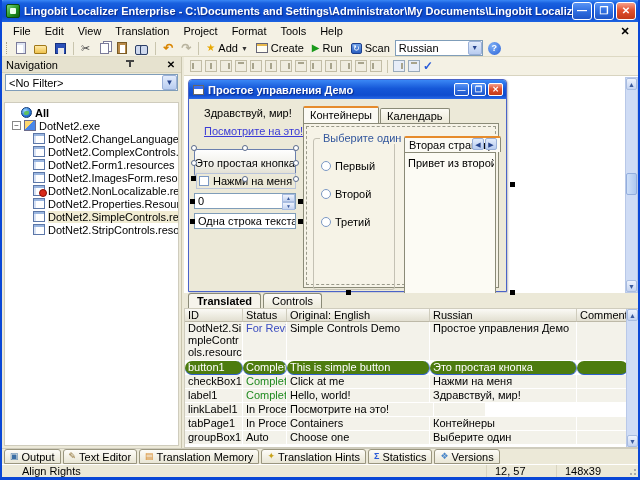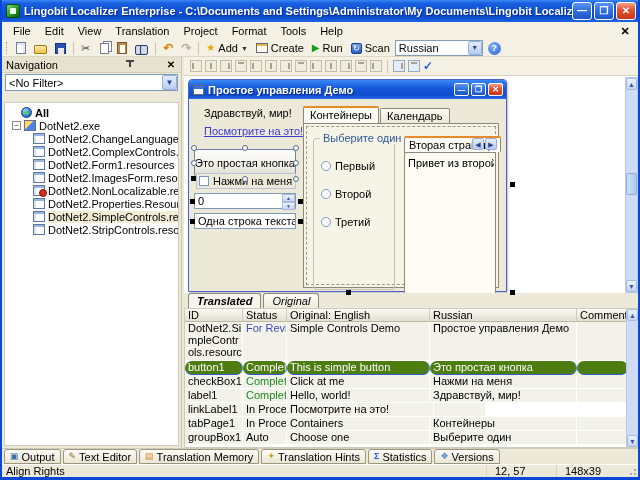--- a/index.html
+++ b/index.html
@@ -142,21 +142,21 @@
 
   .tabctl2 { position:absolute; left:100px; top:12px; width:92px; height:160px; }
   .tabctl2 .tabstrip { height:16px; }
   .tabctl2 .tab.active { height:16px; padding:1px 4px; }
   .tab-arrows { position:absolute; right:-1px; top:2px; display:flex; gap:1px; }
   .tab-arrows span { width:12px; height:12px; background:linear-gradient(180deg,#e3ecfb,#b8ccf0); border:1px solid #9ab0d8; border-radius:2px; font-size:7px; line-height:11px; text-align:center; color:#27458e; }
   .tabpage2 { position:absolute; left:0; top:16px; right:0; bottom:0; background:#fcfbf4; border:1px solid #8a8a77; }
   .inner-lbl { position:absolute; left:3px; top:4px; right:1px; white-space:nowrap; overflow:hidden; }
 
   
-  .grid-tabs { position:absolute; left:182px; top:293px; width:456px; height:15px; background:#ece9d8; display:flex; padding-left:4px;font-style:italic; }
+  .grid-tabs { position:absolute; left:182px; top:293px; width:456px; height:15px; background:#ece9d8; display:flex; padding-left:4px; }
   .gtab { border:1px solid #8a8a77; border-bottom:none; border-radius:3px 3px 0 0; padding:1px 8px; background:linear-gradient(180deg,#fdfcf8,#eceadb); margin-right:2px; }
   .gtab.active { font-weight:bold; background:#f6f4ec; }
   .grid { position:absolute; left:182px; top:308px; width:456px; height:140px; background:#fff; border:1px solid #cfccbd; }
   .grid-head { display:flex; height:13px; }
   .hcell { background:linear-gradient(180deg,#fbfaf6,#eceadf 60%,#e2dfd1); border-right:1px solid #cfccbd; border-bottom:1px solid #bdb9a8; padding-left:3px; line-height:12px; white-space:nowrap; overflow:hidden; }
   .grid-row { display:flex; height:14px; }
   .grid-row.tall { height:39px; }
   .gcell { background:#f3f2ea; border-right:1px solid #fff; border-bottom:1px solid #fff; padding-left:3px; line-height:13px; white-space:nowrap; overflow:hidden; }
   .tall .gcell { line-height:12px; }
   .tall .gcell.wrap { white-space:normal; word-break:break-all; }
@@ -166,21 +166,21 @@
   .gscroll { position:absolute; right:0; top:0; width:13px; height:138px; background:#cfdcf5; border-left:1px solid #b8c8e8; }
   .gscroll .up { top:0; } .gscroll .dn { bottom:0; }
 
   
   .panel-tabs { position:absolute; left:0; top:448px; width:636px; height:16px; background:#ece9d8; border-top:1px solid #cfccbd; display:flex; align-items:flex-end; padding-left:2px; gap:2px; }
   .ptab { display:flex; align-items:center; gap:3px; border:1px solid #9a967f; border-radius:3px 3px 0 0; padding:1px 5px; height:15px; background:linear-gradient(180deg,#fdfcf8,#e9e6d5); white-space:nowrap; }
   .pticon { font-size:9px; line-height:9px; }
 
   
   .statusbar { position:absolute; left:0; top:464px; width:636px; height:13px; background:#ece9d8; border-top:1px solid #fff; display:flex; align-items:center; }
-  .sb-left { flex:1; padding-left:4px; }
+  .sb-left { flex:1; padding-left:20px; }
   .sb-cell { width:70px; border-left:1px solid #d8d4c0; padding-left:8px; }
   .sb-grip { width:12px; height:12px; background:
       radial-gradient(circle at 9px 9px, #aaa 1px, transparent 1.5px),
       radial-gradient(circle at 5px 9px, #aaa 1px, transparent 1.5px),
       radial-gradient(circle at 9px 5px, #aaa 1px, transparent 1.5px); }
 </style>
 </head>
 <body>
 
 <div id="window">
@@ -427,21 +427,21 @@
 
     <div class="dscroll">
       <span class="sbtn up">▲</span>
       <span class="thumb"></span>
       <span class="sbtn dn">▼</span>
     </div>
   </div>
 
   <div class="grid-tabs">
     <span class="gtab active">Translated</span>
-    <span class="gtab">Original</span>
+    <span class="gtab">Controls</span>
   </div>
 
   <div class="grid">
     <div class="grid-head">
       <span class="hcell c0">ID</span>
       <span class="hcell c1">Status</span>
       <span class="hcell c2">Original: English</span>
       <span class="hcell c3">Russian</span>
       <span class="hcell c4">Comment</span>
     </div>

